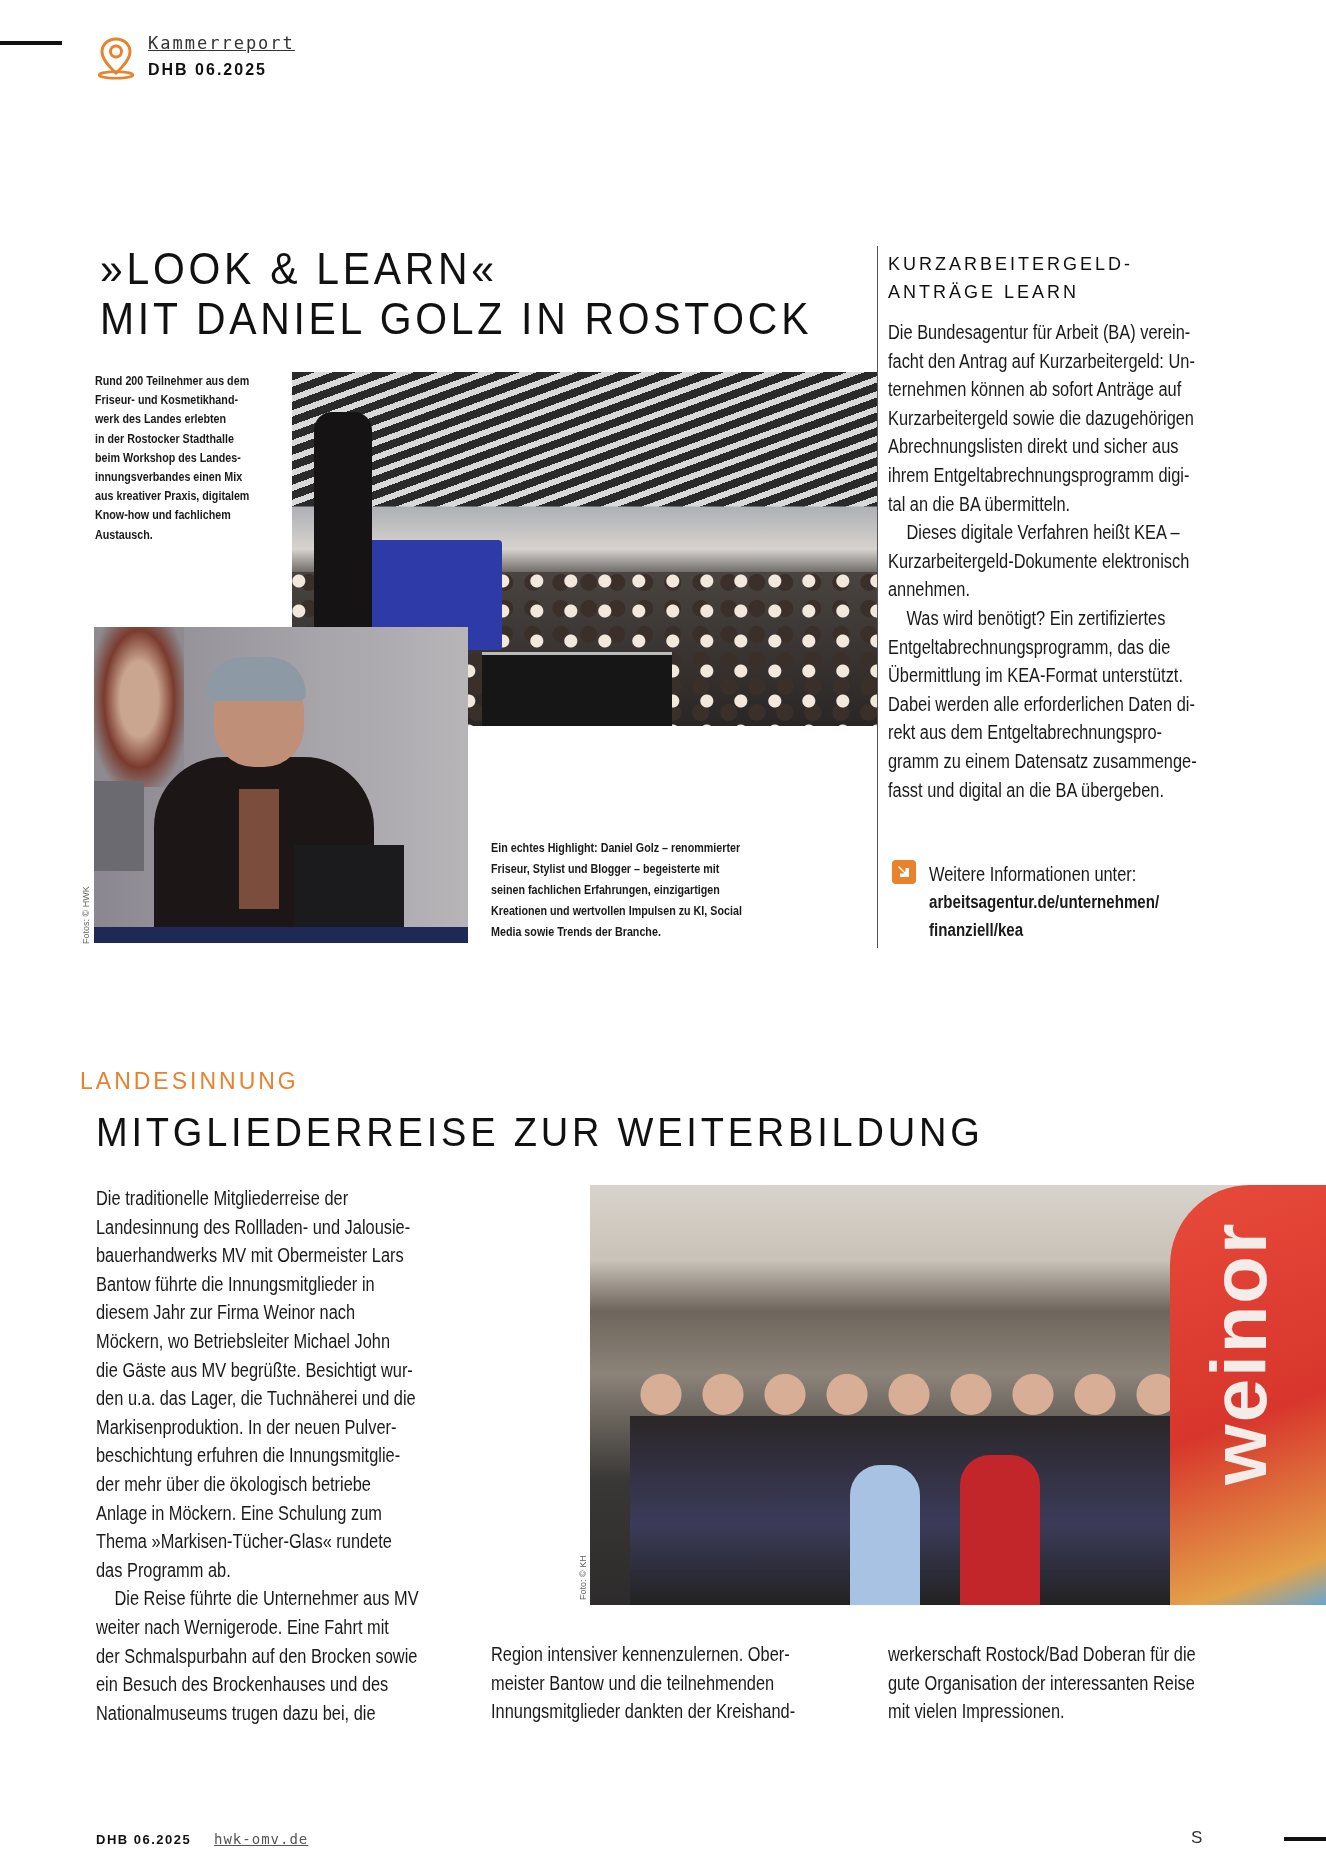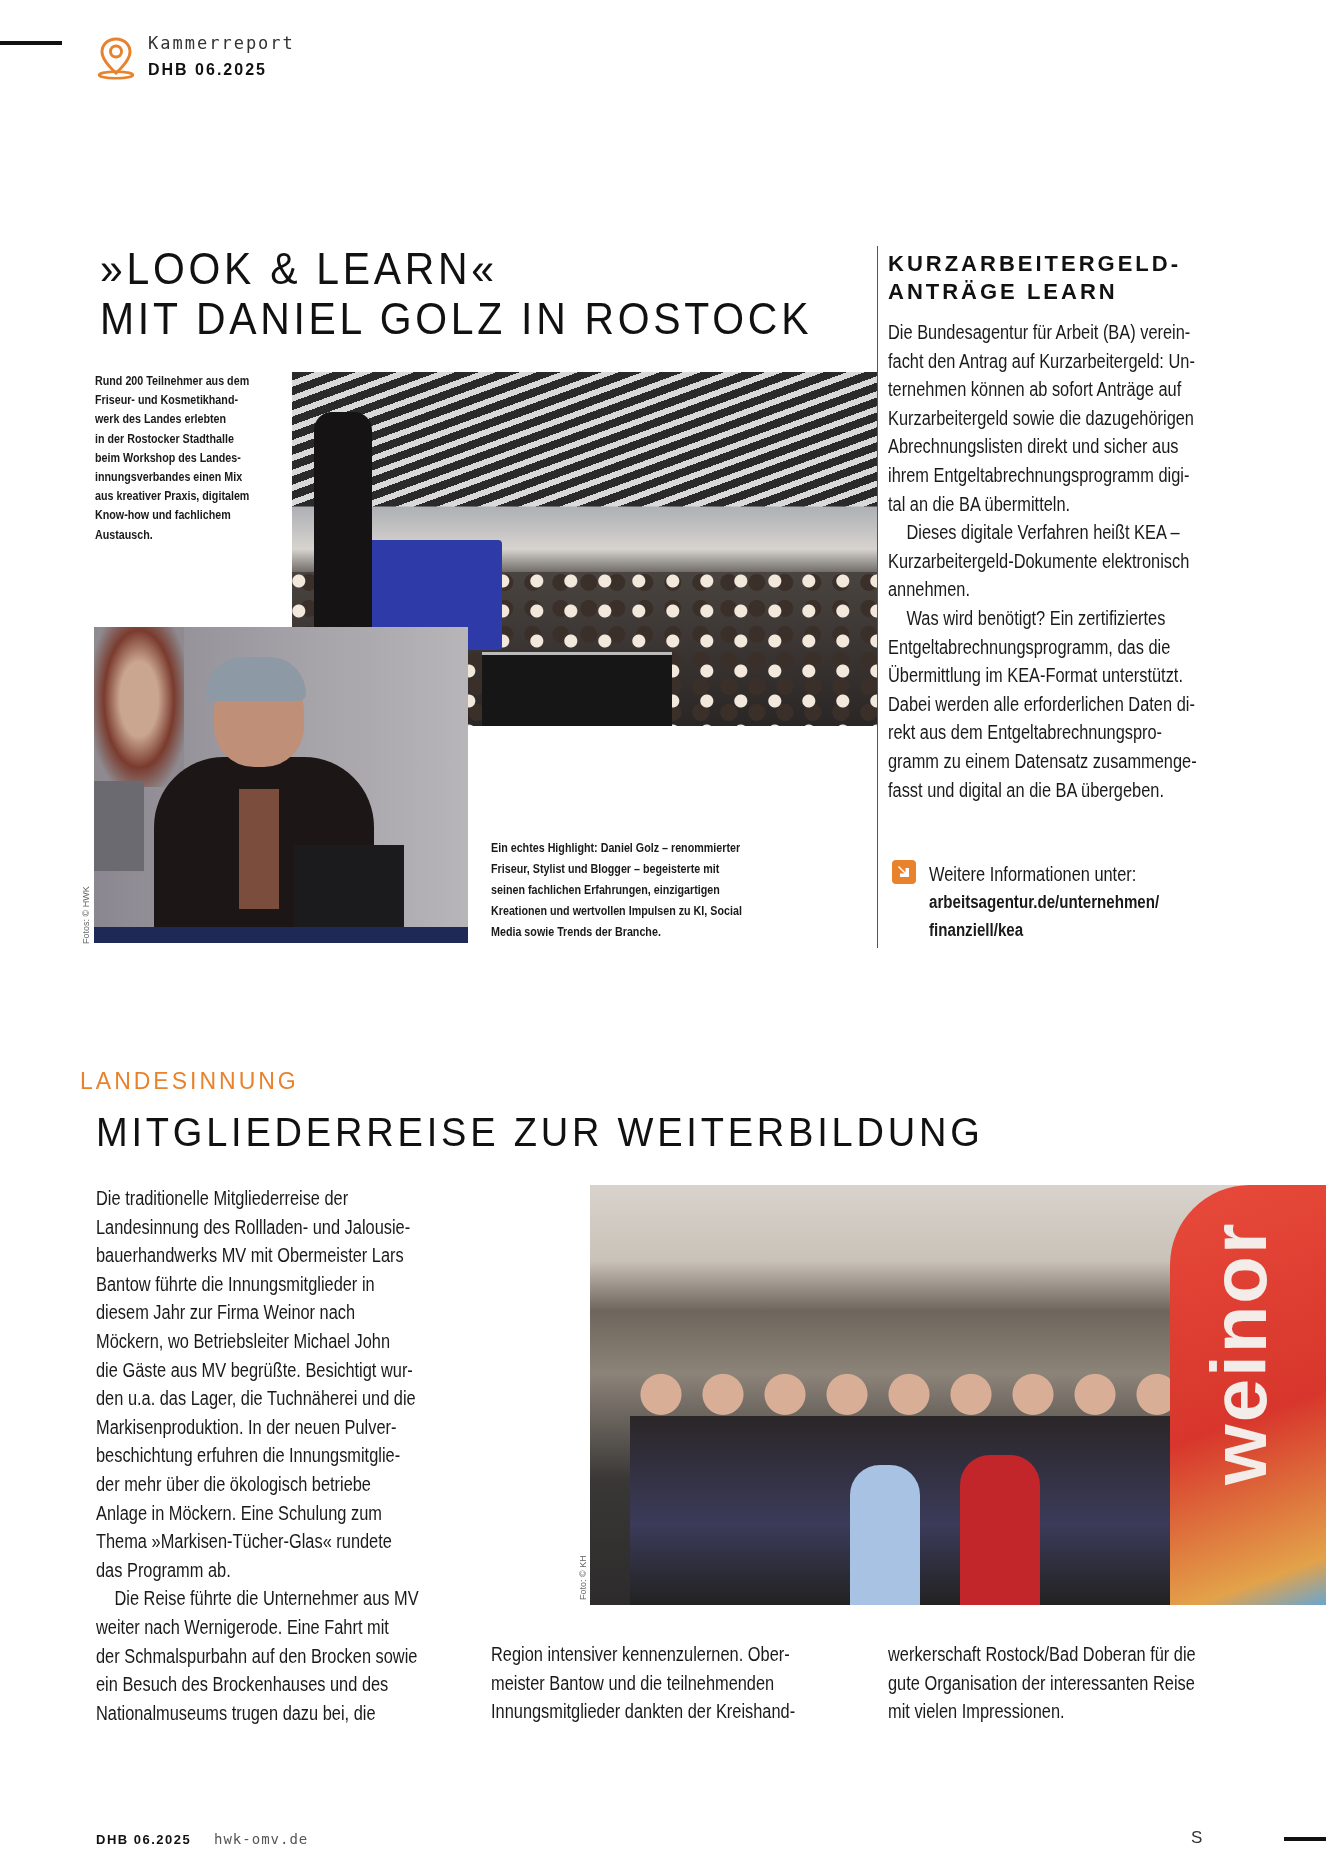--- a/index.html
+++ b/index.html
@@ -1,19 +1,19 @@
 <!DOCTYPE html>
 <html><head>
 <meta charset="utf-8">
 <style>
   html, body { margin:0; padding:0; background:#fff; }
   body { width:1326px; height:1875px; position:relative; overflow:hidden;
          font-family:"Liberation Sans", sans-serif; color:#1a1a1a; }
   .abs { position:absolute; }
-  .mono { font-family:"DejaVu Sans Mono", monospace; }
+  .mono { font-family:"DejaVu Sans Mono", monospace;text-decoration:underline; }
 
   .top-rule { left:0; top:41px; width:62px; height:4px; background:#111; }
   .pin { left:96px; top:36px; width:40px; height:44px; }
   .kicker { left:148px; top:33px; font-size:17px; letter-spacing:2px; color:#333; }
   .issue { left:148px; top:61px; font-size:16px; font-weight:bold; letter-spacing:2px; color:#111; }
 
   .h1 { left:100px; top:244px; font-size:44px; line-height:50px; letter-spacing:4px;
         color:#111; font-weight:normal; transform:scaleX(0.93); transform-origin:left top; }
 
   .cap-left { left:95px; top:372px; width:180px; font-size:12.2px; line-height:19.2px; font-weight:bold; color:#1a1a1a; transform:scaleX(0.88); transform-origin:left top; white-space:nowrap; }
@@ -42,21 +42,21 @@
   .sp-tablet { left:0; top:154px; width:50px; height:90px; background:#6a6a70; }
   .sp-table { left:0; top:300px; width:374px; height:16px; background:#1e2a55; }
 
   .credit { font-size:9px; color:#666; transform:rotate(-90deg); transform-origin:left top; white-space:nowrap; }
   .credit-1 { left:81px; top:944px; }
   .credit-2 { left:578px; top:1600px; }
 
   .cap-mid { left:491px; top:838px; width:320px; font-size:12.2px; line-height:21px; font-weight:bold; transform:scaleX(0.88); transform-origin:left top; white-space:nowrap; }
 
   .vrule { left:877px; top:246px; width:1px; height:702px; background:#555; }
-  .side-h { left:888px; top:250px; font-size:22px; line-height:28px; font-weight:bold; letter-spacing:3px; color:#111; }
+  .side-h { left:888px; top:250px; font-size:18px; line-height:28px; font-weight:normal; letter-spacing:3px; color:#111; }
   .side-body { left:888px; top:318px; width:380px; font-size:19.5px; line-height:28.6px; color:#1a1a1a; transform:scaleX(0.84); transform-origin:left top; white-space:nowrap; }
   .side-body p { margin:0; }
   .side-body .ind { padding-left:22px; }
 
   .more-icon { left:892px; top:860px; width:24px; height:24px; background:#e8822c; border-radius:4px; }
   .more-icon svg { position:absolute; left:3px; top:3px; }
   .more { left:929px; top:860px; font-size:19.5px; line-height:28px; transform:scaleX(0.84); transform-origin:left top; white-space:nowrap; }
   .more .link { font-weight:bold; display:block; font-size:18px; }
 
   .section-kicker { left:80px; top:1068px; font-size:23px; letter-spacing:3px; color:#e8822c; }

